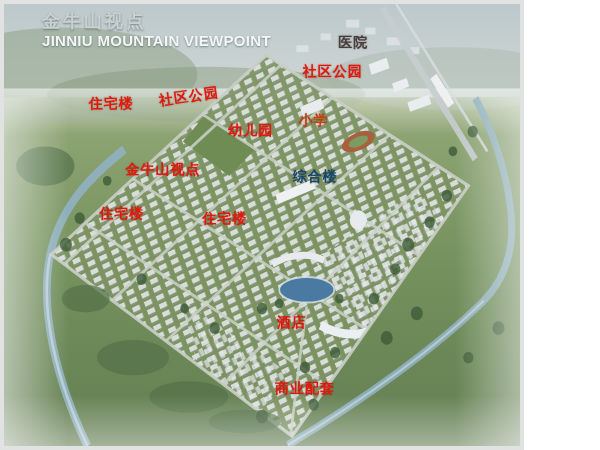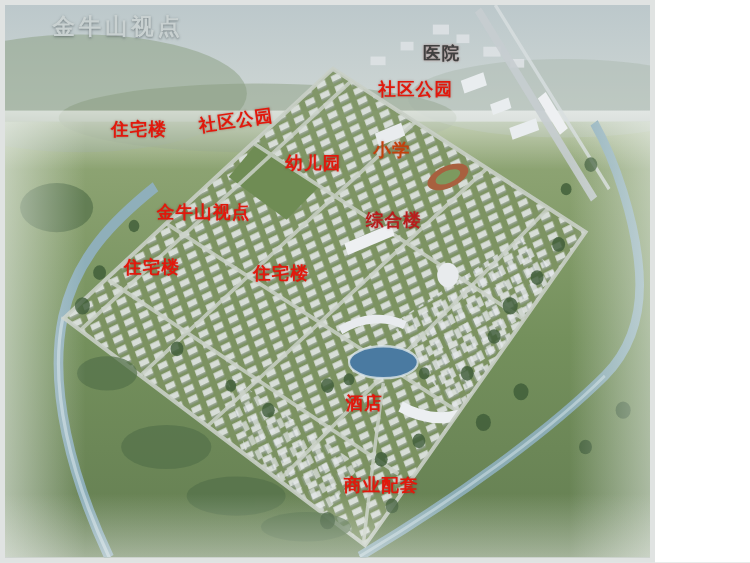--- a/index.html
+++ b/index.html
@@ -174,40 +174,41 @@
         <circle cx="540" cy="360" r="6"></circle>
     </g>
 
     <rect x="0" y="95" width="75" height="355" fill="url(#hazeL)"></rect>
     <rect x="525" y="95" width="75" height="355" fill="url(#hazeR)"></rect>
     <rect x="0" y="398" width="600" height="52" fill="url(#hazeB)"></rect>
   </svg>
 
   <div class="title-block">
     <div class="title-cn">金牛山视点</div>
+    <div class="title-en">JINNIU MOUNTAIN VIEWPOINT</div>
   </div>
 
   <div class="compass">
     <svg width="82" height="96" viewBox="0 0 82 96">
       <g transform="translate(43,45) rotate(42)">
         <path d="M -34 0 L -21 -12 L -21 -5 L 21 -5 L 21 -12 L 34 0 L 21 12 L 21 5 L -21 5 L -21 12 Z" fill="#e87c12"></path>
       </g>
     </svg>
     <span class="compass-label south">南</span>
     <span class="compass-label north">北</span>
   </div>
 
   <div class="labels-layer">
       <span class="map-label" style="left: 67.7%; top: 8.9%; color: #404040;">医院</span>
       <span class="map-label" style="left: 63.7%; top: 15.3%; color: rgb(226, 24, 12);">社区公园</span>
       <span class="map-label" style="left: 20.8%; top: 22.7%; color: rgb(226, 24, 12);">住宅楼</span>
       <span class="map-label" style="left: 35.8%; top: 21.1%; color: rgb(226, 24, 12); transform: translate(-50%, -50%) rotate(-8deg);">社区公园</span>
       <span class="map-label" style="left: 47.8%; top: 28.7%; color: rgb(226, 24, 12);">幼儿园</span>
       <span class="map-label" style="left: 60%; top: 26.4%; color: #c2410c; text-align: right;">小学</span>
       <span class="map-label" style="left: 30.8%; top: 37.6%; color: rgb(226, 24, 12);">金牛山视点</span>
-      <span class="map-label" style="left: 60.3%; top: 39.1%; color: #b91c1c;">综合楼</span>
+      <span class="map-label" style="left: 60.3%; top: 39.1%; color: #0c4a6e;">综合楼</span>
       <span class="map-label" style="left: 22.8%; top: 47.6%; color: rgb(226, 24, 12);">住宅楼</span>
       <span class="map-label" style="left: 42.8%; top: 48.7%; color: rgb(226, 24, 12);">住宅楼</span>
       <span class="map-label" style="left: 55.7%; top: 72.2%; color: rgb(226, 24, 12);">酒店</span>
       <span class="map-label" style="left: 55.8%; top: 87.1%; color: rgb(226, 24, 12); margin-left: 13px;">商业配套</span>
     </div>
 
 </div>
 
 </body></html>

